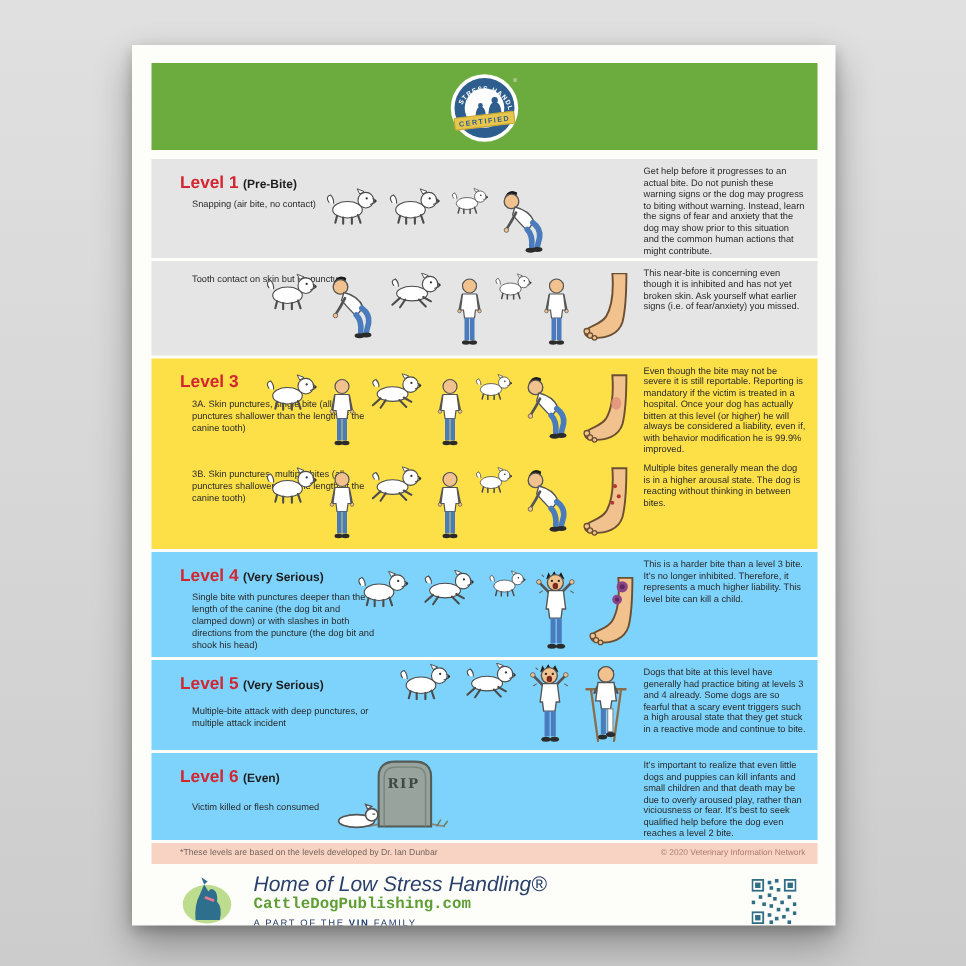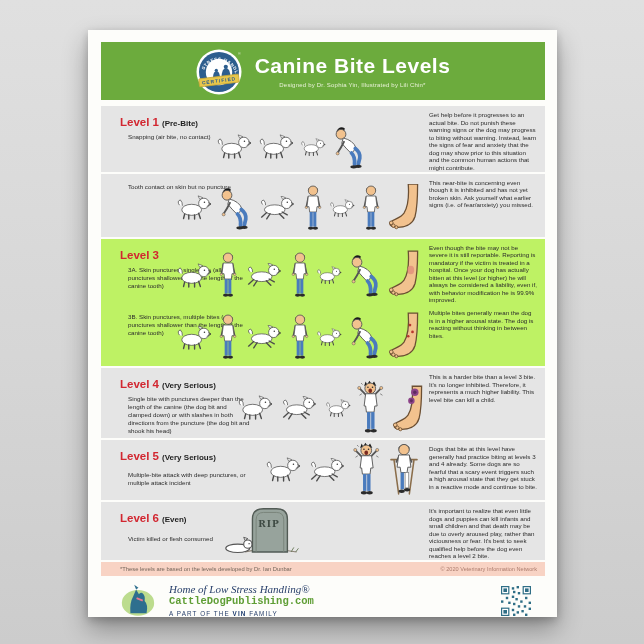--- a/index.html
+++ b/index.html
@@ -18,47 +18,47 @@
   .row{display:flex;margin-top:2px}
   .row.joined{margin-top:0}
   #rows .row:nth-child(1){min-height:62px}
   #rows .row:nth-child(2){min-height:63px}
   #rows .row:nth-child(3){min-height:62px}
   #rows .row:nth-child(4){min-height:62px}
   #rows .row:nth-child(5){min-height:70px}
   #rows .row:nth-child(6){min-height:60px}
   #rows .row:nth-child(7){min-height:52px}
   .band-green{background:#e5e5e5}
-  .band-orange{background:#bef264}
-  .band-pink{background:#e5e5e5}
+  .band-orange{background:#fde047}
+  .band-pink{background:#7dd3fc}
   .cell-l{width:322px;position:relative;padding:6px 0 0 19px}
   .cell-r{flex:1;padding:5px 8px 0 6px}
   .lvl-head{white-space:nowrap}
   .lvl{color:#d22630;font-weight:bold;font-size:11.5px}
   .tag{color:#1e1e1e;font-weight:bold;font-size:8px;margin-left:3px}
   .desc{font-size:6.2px;line-height:1.3;color:#2b2b2b;width:122px;margin:3px 0 0 8px}
   #rows .row:nth-child(6) .desc{margin-top:7px}
   #rows .row:nth-child(7) .desc{margin-top:9px}
   .note{font-size:6.2px;line-height:1.22;color:#2b2b2b}
-  .scene{position:absolute;bottom:3px;right:2px;display:flex;align-items:center;gap:6px}
+  .scene{position:absolute;bottom:3px;right:2px;display:flex;align-items:flex-start;gap:6px}
   #rows .row:nth-child(1) .scene{right:58px}
   #rows .row:nth-child(5) .scene{right:-2px}
   #rows .row:nth-child(7) .scene{right:108px;bottom:2px}
   .grave-wrap{position:relative}
   .rip{position:absolute;top:15px;left:46px;transform:translateX(-50%);font-family:"DejaVu Serif",serif;
        font-weight:bold;font-size:9px;letter-spacing:1px;color:#3e4a43}
   
   .strip{background:#f8d3c4;height:14px;display:flex;align-items:center;justify-content:space-between;
          padding:0 8px 0 19px;margin-top:2px}
   .footnote{font-size:5.8px;color:#73655a}
   .copyright{font-size:5.6px;color:#ab7c6d}
   
   .ftr{display:flex;align-items:center;gap:10px;padding:6px 10px 0 16px}
   .ftr-text{line-height:1.05}
-  .ftr-l1{font-family:Liberation Serif, serif;font-style:italic;font-size:11px;color:#29406b}
+  .ftr-l1{font-family:Liberation Sans, sans-serif;font-style:italic;font-size:14px;color:#29406b}
   .ftr-l2{font-family:Liberation Mono, monospace;font-weight:bold;font-size:10.5px;color:#5f9e35;margin-top:1px}
   .ftr-l3{font-size:6.3px;letter-spacing:1.1px;color:#29406b;margin-top:4px}
   .ftr-l3 .vin{font-weight:bold;color:#1d3c6e}
   .ftr-qr{margin-left:auto;margin-right:4px}
   .defs-holder{position:absolute;width:0;height:0;overflow:hidden}
 </style>
 </head>
 <body>
 
 <svg class="defs-holder" aria-hidden="true">
@@ -189,24 +189,20 @@
         <path d="M17 29 q.2-7 3.5-7 q3.2 0 3.5 7 z" fill="#2d5e8e"></path>
         <circle cx="20.3" cy="21.3" r="1.6" fill="#2d5e8e"></circle>
         <path d="M25.5 29 q.2-10 4.5-10 q4.3 0 4.5 10 z" fill="#2d5e8e"></path>
         <circle cx="29.8" cy="17.8" r="2.1" fill="#2d5e8e"></circle>
         <g transform="rotate(-7 23 31.5)">
           <rect x="3" y="27.5" width="40" height="8" rx="1" fill="#e7c64b" stroke="#c8a838" stroke-width=".8"></rect>
           <text x="23" y="33.4" font-size="4.8" font-weight="bold" fill="#2d5e8e" text-anchor="middle" letter-spacing="1">CERTIFIED</text>
         </g>
         <text x="42" y="5.5" font-size="3.8" fill="#dfe9cf">®</text>
       </svg>
-      <div class="hdr-text">
-        <div class="hdr-title">Canine Bite Levels</div>
-        <div class="hdr-sub">Designed by Dr. Sophia Yin, Illustrated by Lili Chin*</div>
-      </div>
     </div>
 
     <div id="rows">
         <div class="row band-green">
     <div class="cell-l">
       <div class="lvl-head">
         <span class="lvl">Level 1</span><span class="tag">(Pre-Bite)</span>
       </div>
       <div class="desc">Snapping (air bite, no contact)</div>
       <div class="scene">

